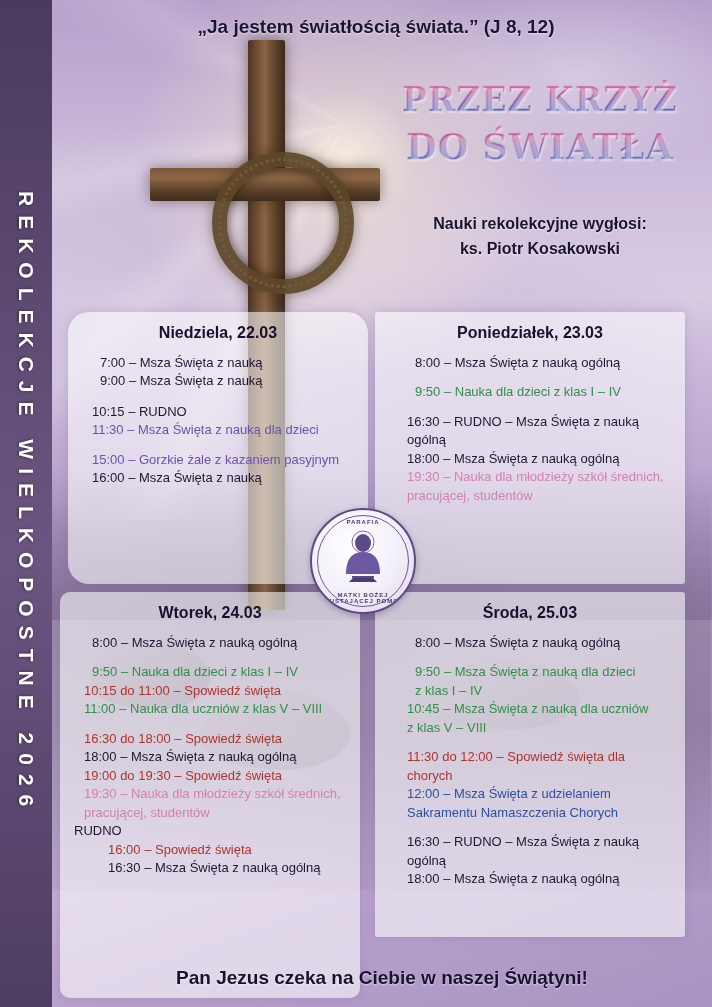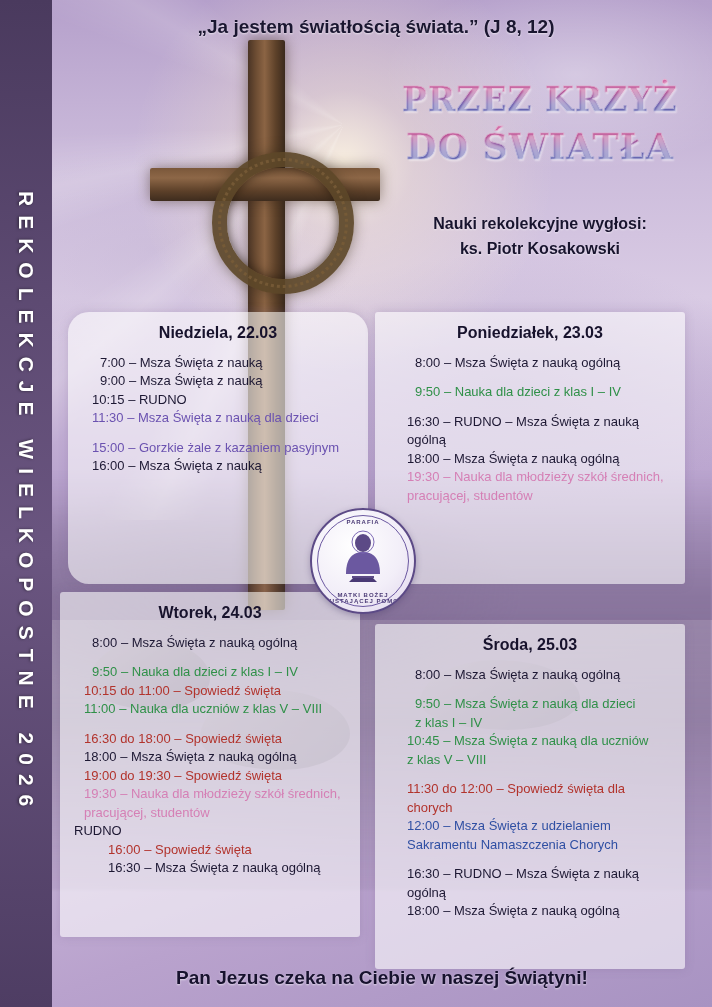--- a/index.html
+++ b/index.html
@@ -189,22 +189,22 @@
   .panel {
     position: absolute;
     background: rgba(255,255,255,0.58);
     border-radius: 3px;
     box-shadow: 0 0 10px rgba(120,100,145,0.25);
     padding: 10px 14px 12px 14px;
     box-sizing: border-box;
   }
   .panel.p1 { left: 68px;  top: 312px; width: 300px; height: 272px; border-radius: 21px; }
   .panel.p2 { left: 375px; top: 312px; width: 310px; height: 272px; }
-  .panel.p3 { left: 60px;  top: 592px; width: 300px; height: 345px; }
-  .panel.p4 { left: 375px; top: 624px; width: 310px; height: 345px; }
+  .panel.p3 { left: 60px;  top: 592px; width: 300px; height: 406px; border-radius: 10px; }
+  .panel.p4 { left: 375px; top: 592px; width: 310px; height: 345px; }
 
   .panel h2 {
     margin: 2px 0 12px 0;
     text-align: center;
     font-size: 16px;
     font-weight: bold;
     color: #17122c;
   }
   .entry {
     font-size: 13px;
@@ -302,21 +302,21 @@
   <div class="preacher">
     <div>Nauki rekolekcyjne wygłosi:</div>
     <div>ks. Piotr Kosakowski</div>
   </div>
 
   <div class="panel p1">
     <h2>Niedziela, 22.03</h2>
     <div class="entries">
         <div class="entry c-dark" style="padding-left: 18px;">7:00 – Msza Święta z nauką</div>
         <div class="entry c-dark" style="padding-left: 18px;">9:00 – Msza Święta z nauką</div>
-        <div class="entry c-dark" style="padding-left: 10px;">10:15 – RUDNO</div>
+        <div class="entry c-dark" style="padding-left: 10px; margin-top: 12px;">10:15 – RUDNO</div>
         <div class="entry c-purple" style="padding-left: 10px;">11:30 – Msza Święta z nauką dla dzieci</div>
         <div class="entry c-purple gap" style="padding-left: 10px;">15:00 – Gorzkie żale z kazaniem pasyjnym</div>
         <div class="entry c-dark" style="padding-left: 10px;">16:00 – Msza Święta z nauką</div>
       </div>
   </div>
 
   <div class="panel p2">
     <h2>Poniedziałek, 23.03</h2>
     <div class="entries">
         <div class="entry c-dark" style="padding-left: 26px;">8:00 – Msza Święta z nauką ogólną</div>

